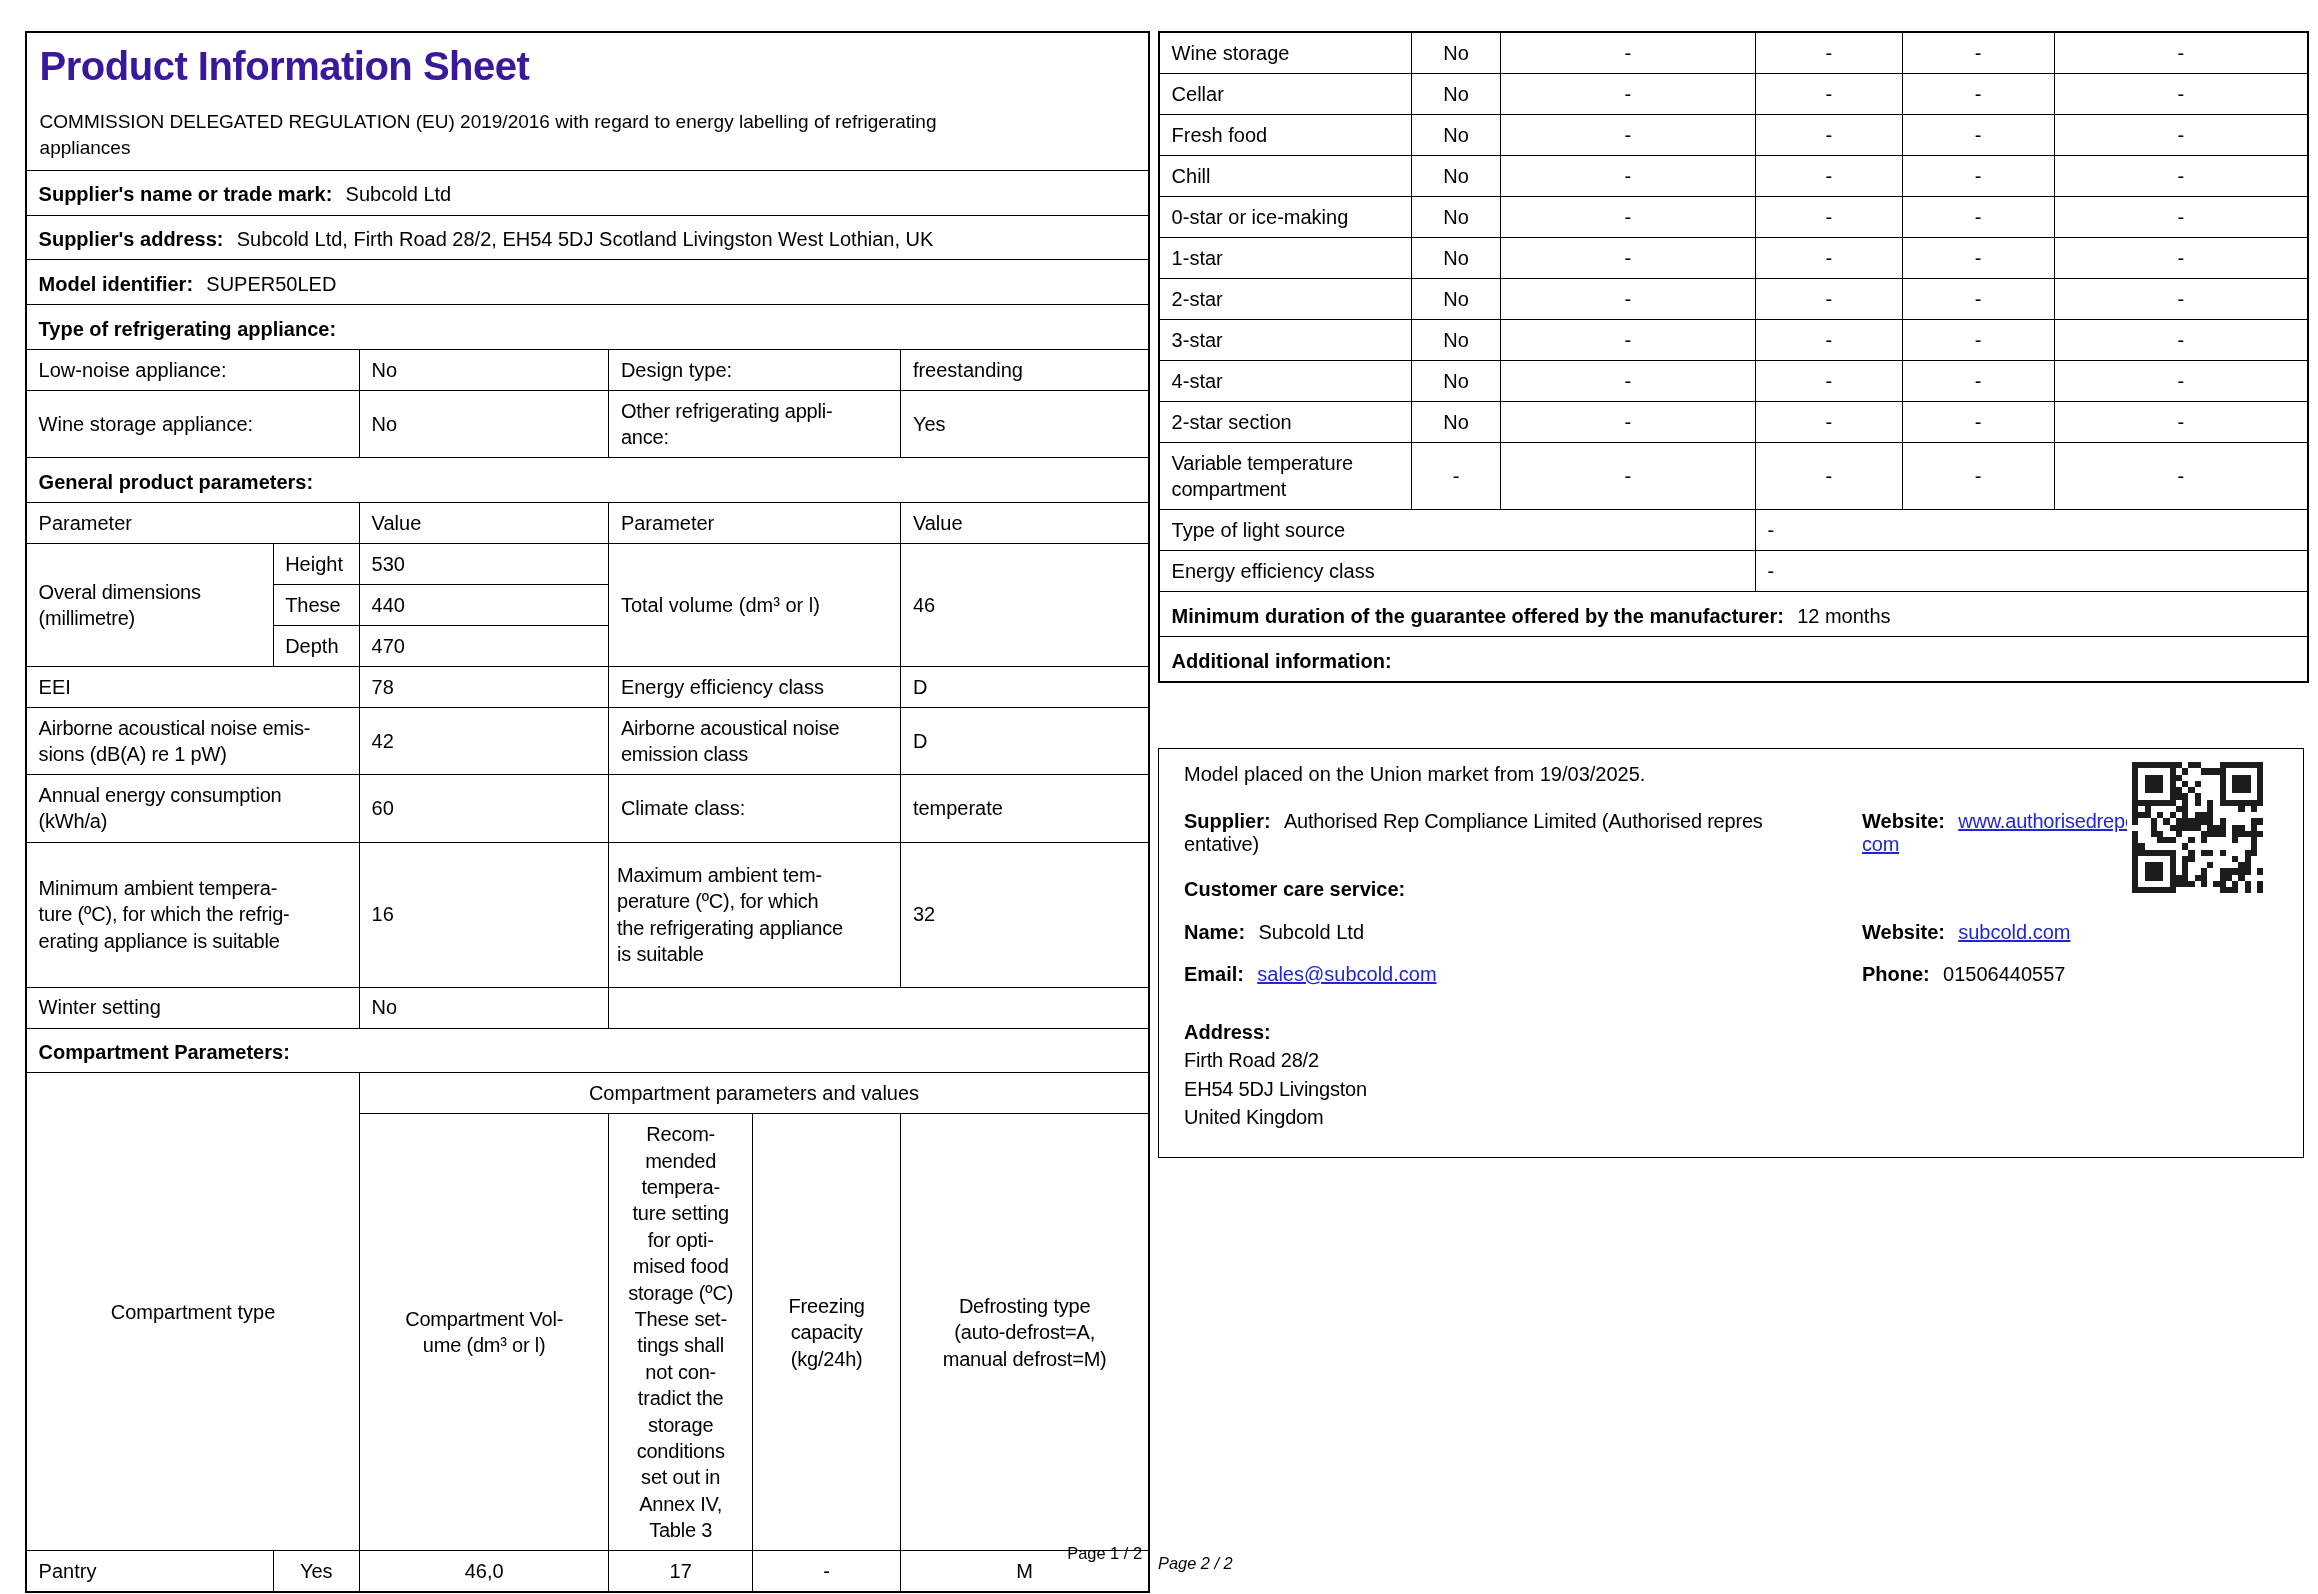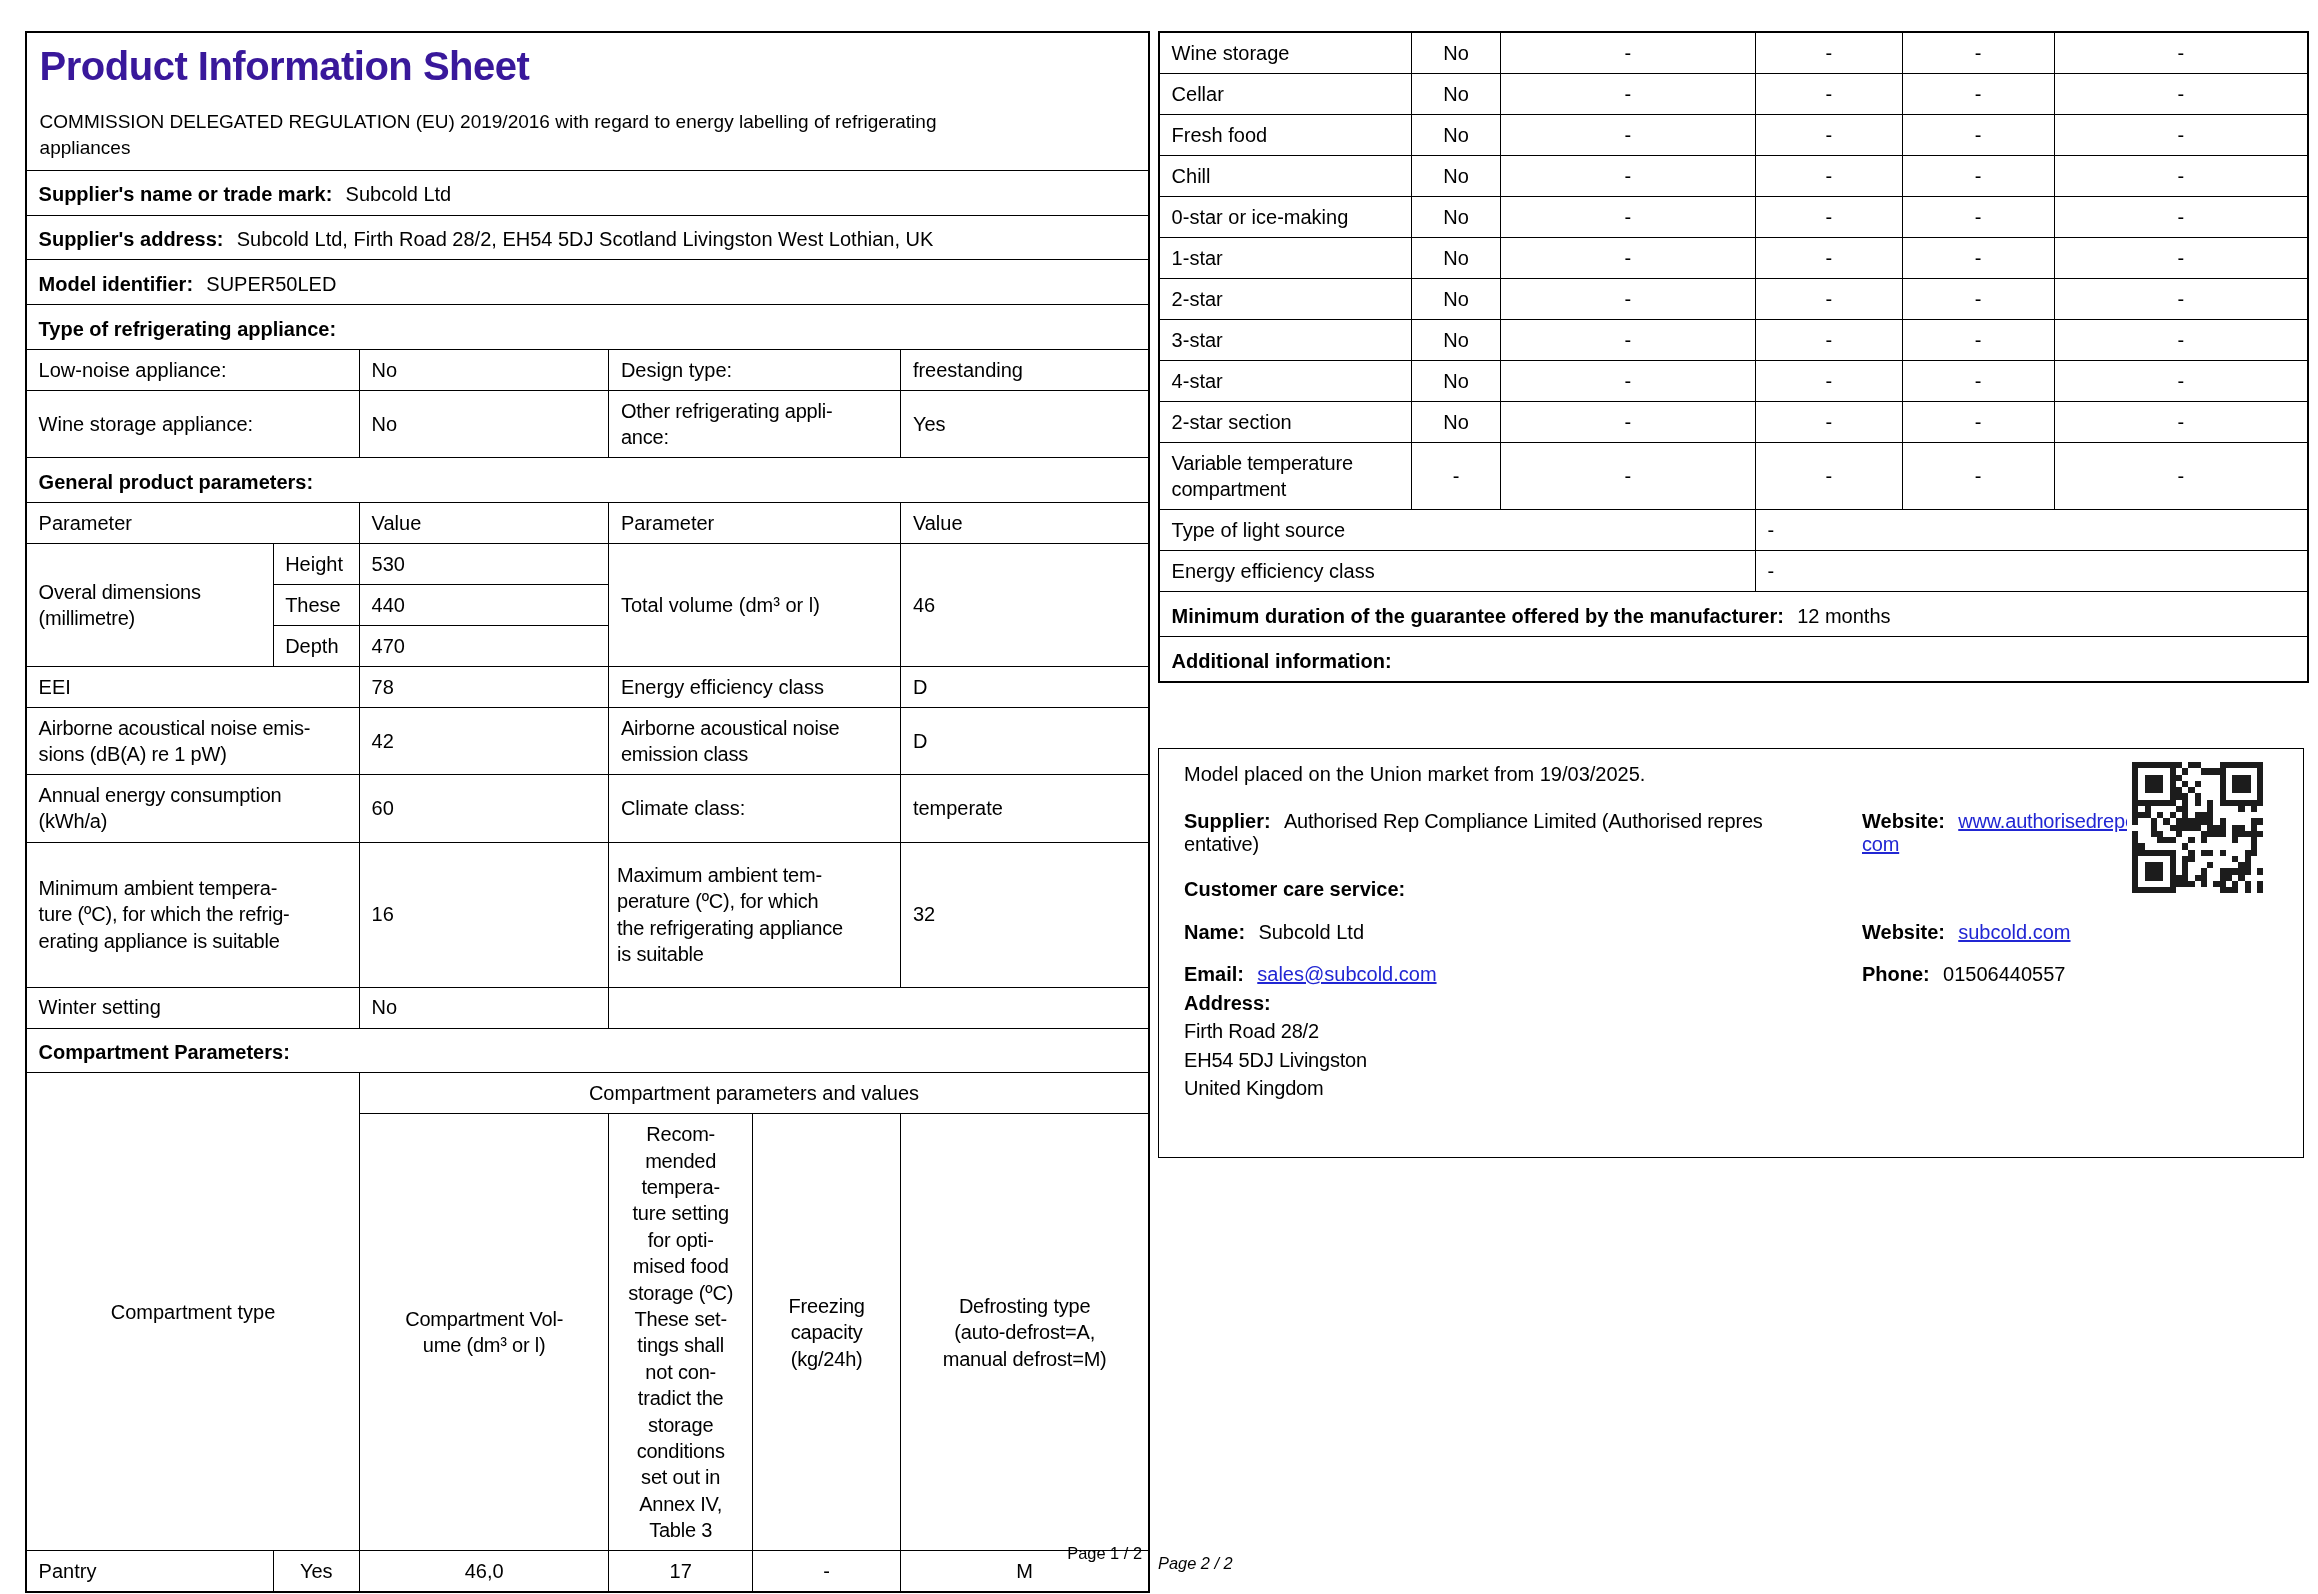--- a/index.html
+++ b/index.html
@@ -60,21 +60,21 @@
   .qr{position:absolute;top:8.7px;right:35px;width:141px;height:141px;padding:4.8px;background:#fff;}
   .qr svg{width:100%;height:100%;display:block;}
   .mrow{display:flex;align-items:flex-start;}
   .mleft{flex:1 1 auto;padding-right:19.3px;}
   .mright{flex:0 0 420px;}
   .eprel-row{margin-top:128px;}
   .supplier-row{margin-top:24px;}
   .care-heading{margin-top:22px;}
   .name-row{margin-top:20px;}
   .email-row{margin-top:19.3px;}
-  .address-block{margin-top:3px;line-height:1.42;}
+  .address-block{margin-top:32px;line-height:1.42;}
 
   .page-num{position:absolute;font-size:16.4px;color:#000;}
   .page-num-1{top:1544px;left:25px;width:1117px;text-align:right;}
   .page-num-2{top:1554px;left:1158px;width:1112px;text-align:left;font-style:italic;}
 </style>
 </head>
 <body>
 
 <div class="page page-1">
   <table>

